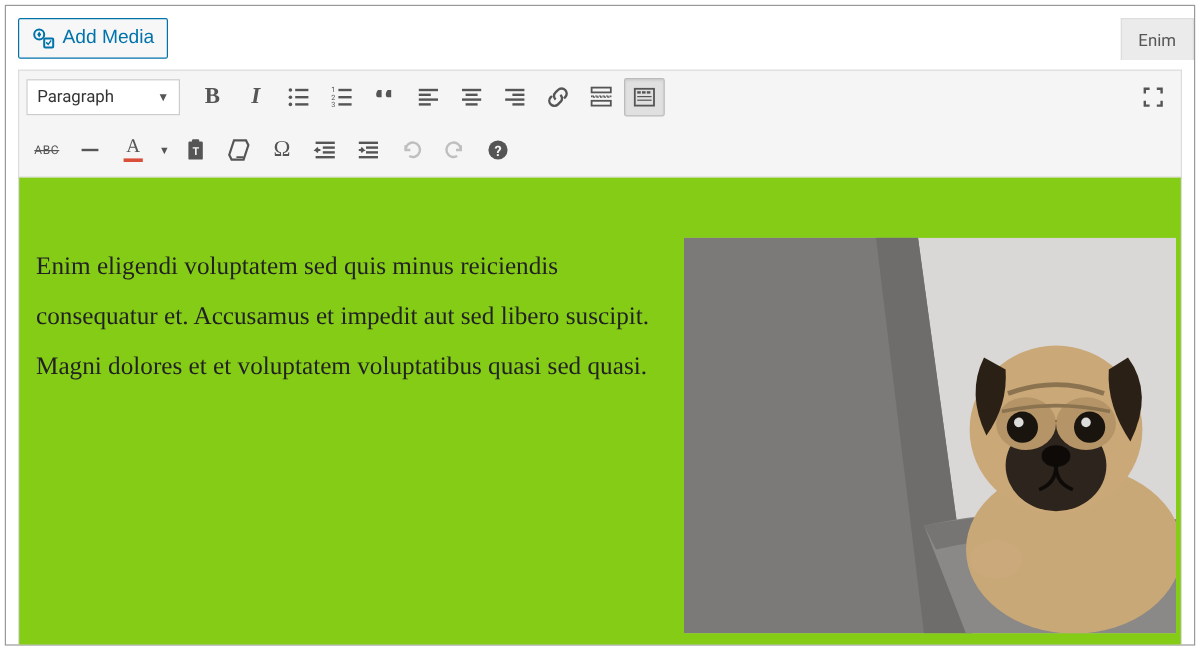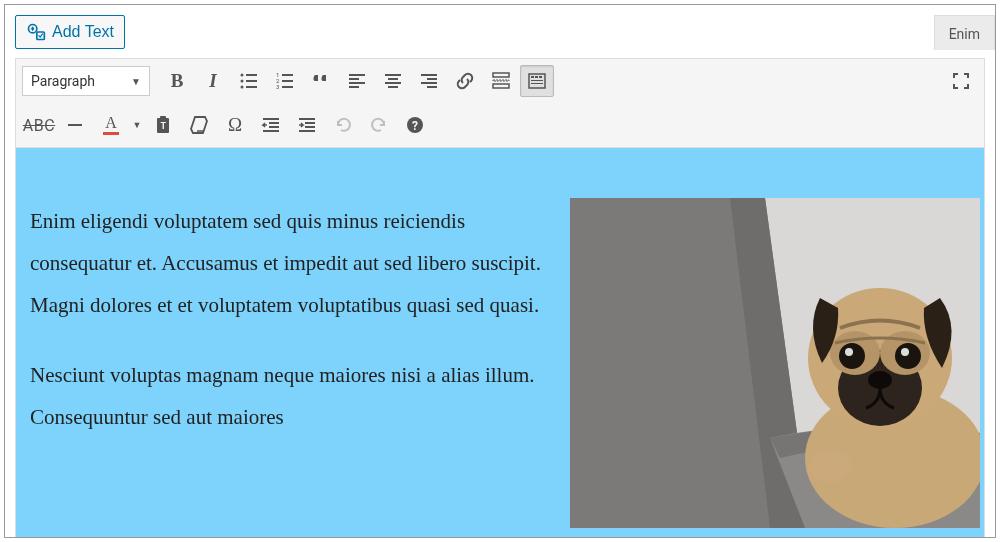--- a/index.html
+++ b/index.html
@@ -125,21 +125,21 @@
     font-size: 9px;
     color: #555;
     cursor: pointer;
   }
   .content-area {
     border-left: 1px solid #ddd;
     border-right: 1px solid #ddd;
     margin: 0 10px;
     height: 390px;
     overflow: hidden;
-    background: #7dd3fc;
+    background: #84cc16;
     position: relative;
   }
   .content-inner {
     display: flex;
     gap: 20px;
     padding: 52px 0 0 14px;
   }
   .text-col {
     flex: 0 0 520px;
     font-family: Georgia, 'Times New Roman', serif;
@@ -166,21 +166,21 @@
 <div class="frame">
 
   <div class="top-row">
     <button class="add-media">
       <svg viewBox="0 0 24 24">
         <circle cx="8" cy="8" r="5" fill="none" stroke="#0073aa" stroke-width="2"></circle>
         <path d="M8 5 L10 8 L8 11 L6 8 Z" fill="#0073aa"></path>
         <rect x="13" y="12" width="9" height="9" rx="1" fill="none" stroke="#0073aa" stroke-width="2"></rect>
         <path d="M15 16 L17 18 L20 14" fill="none" stroke="#0073aa" stroke-width="1.5"></path>
       </svg>
-      <span>Add Text</span>
+      <span>Add Media</span>
     </button>
     <div class="tabs">
       <div class="tab inactive">Enim</div>
     </div>
   </div>
 
   <div class="toolbar-wrap">
 
     <div class="toolbar-row">
       <div class="format-select">
@@ -266,21 +266,21 @@
       </div>
       <div class="tbtn right">
         <svg viewBox="0 0 20 20">
             <path d="M3 7 L3 3 L7 3 M13 3 L17 3 L17 7 M17 13 L17 17 L13 17 M7 17 L3 17 L3 13" fill="none" stroke="currentColor" stroke-width="2"></path>
           </svg>
       </div>
     </div>
 
     <div class="toolbar-row">
       <div class="tbtn">
-          <span style="text-decoration:line-through;font-size:16px;letter-spacing:0.5px;">ABC</span>
+          <span style="text-decoration:line-through;font-size:10px;letter-spacing:0.5px;">ABC</span>
         </div>
       <div class="tbtn">
         <svg viewBox="0 0 20 20">
             <rect x="3" y="9" width="14" height="2"></rect>
           </svg>
       </div>
       <div class="tbtn">
         <div class="color-a">
             <span class="letter">A</span>
             <span class="bar"></span>
@@ -339,21 +339,20 @@
             <text x="7" y="15" font-size="12" fill="#f5f5f5" font-weight="bold">?</text>
           </svg>
       </div>
     </div>
   </div>
 
   <div class="content-area">
     <div class="content-inner">
       <div class="text-col">
         <p>Enim eligendi voluptatem sed quis minus reiciendis consequatur et. Accusamus et impedit aut sed libero suscipit. Magni dolores et et voluptatem voluptatibus quasi sed quasi.</p>
-        <p>Nesciunt voluptas magnam neque maiores nisi a alias illum. Consequuntur sed aut maiores</p>
       </div>
       <div class="image-col" title="pug peeking from behind a gray chair">
         <svg class="image-placeholder" viewBox="0 0 410 330" preserveAspectRatio="xMidYMid slice">
 
           <rect x="0" y="0" width="410" height="330" fill="#d9d8d6"></rect>
 
           <path d="M 0 0 L 195 0 L 240 330 L 0 330 Z" fill="#7b7a78"></path>
           <path d="M 160 0 L 195 0 L 240 330 L 200 330 Z" fill="#6e6d6b"></path>
 
           <path d="M 200 240 Q 290 220 410 235 L 410 330 L 235 330 Z" fill="#8a8987"></path>

